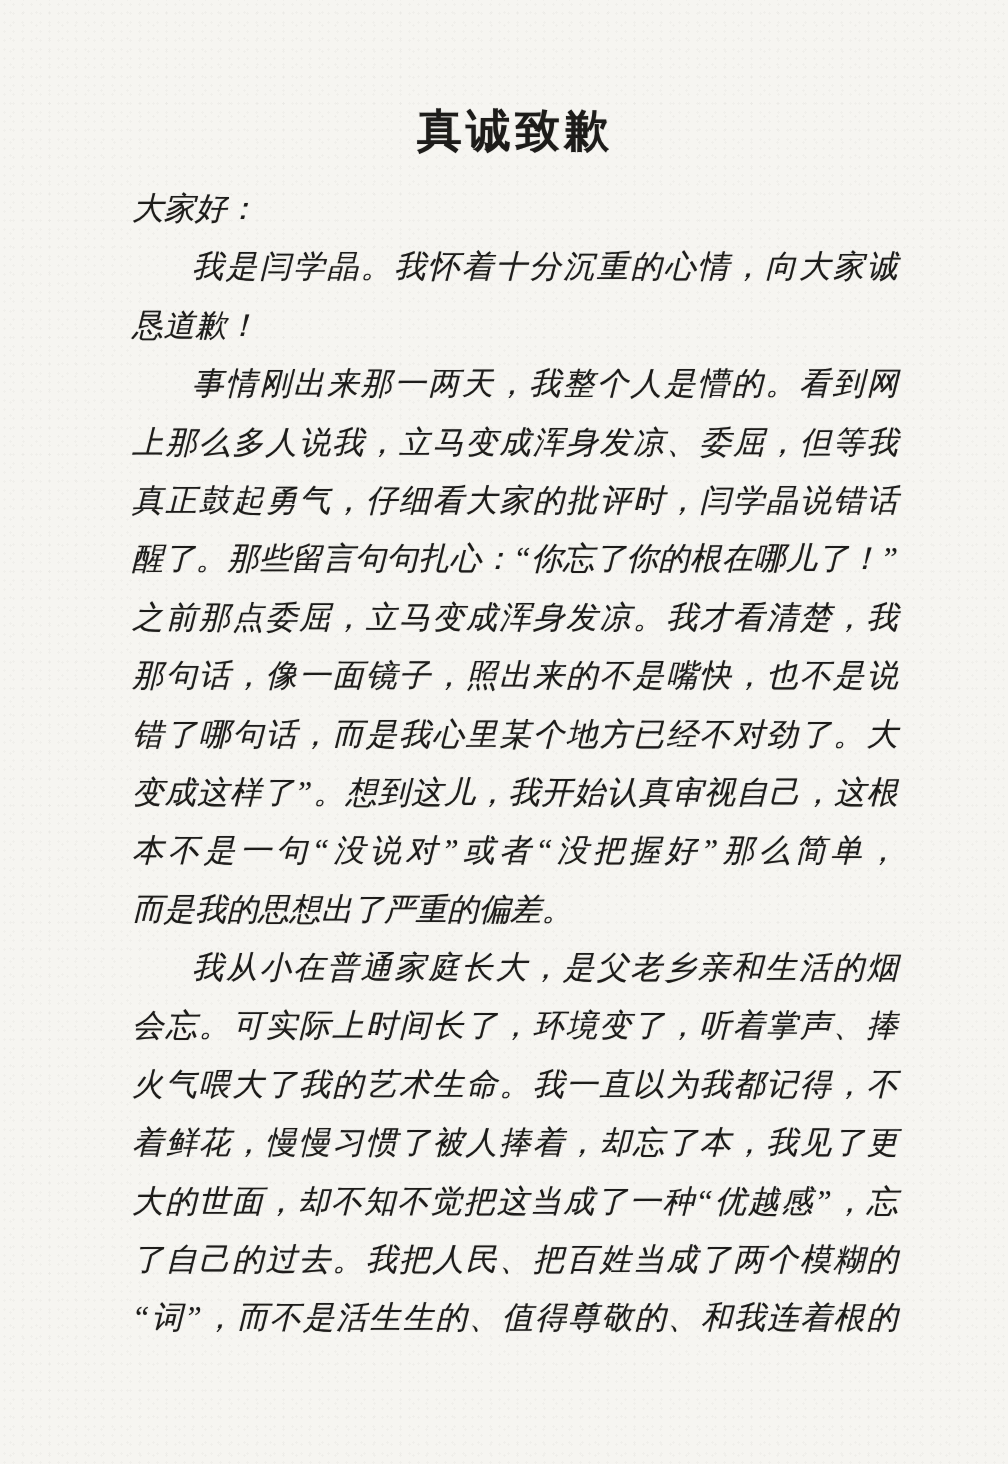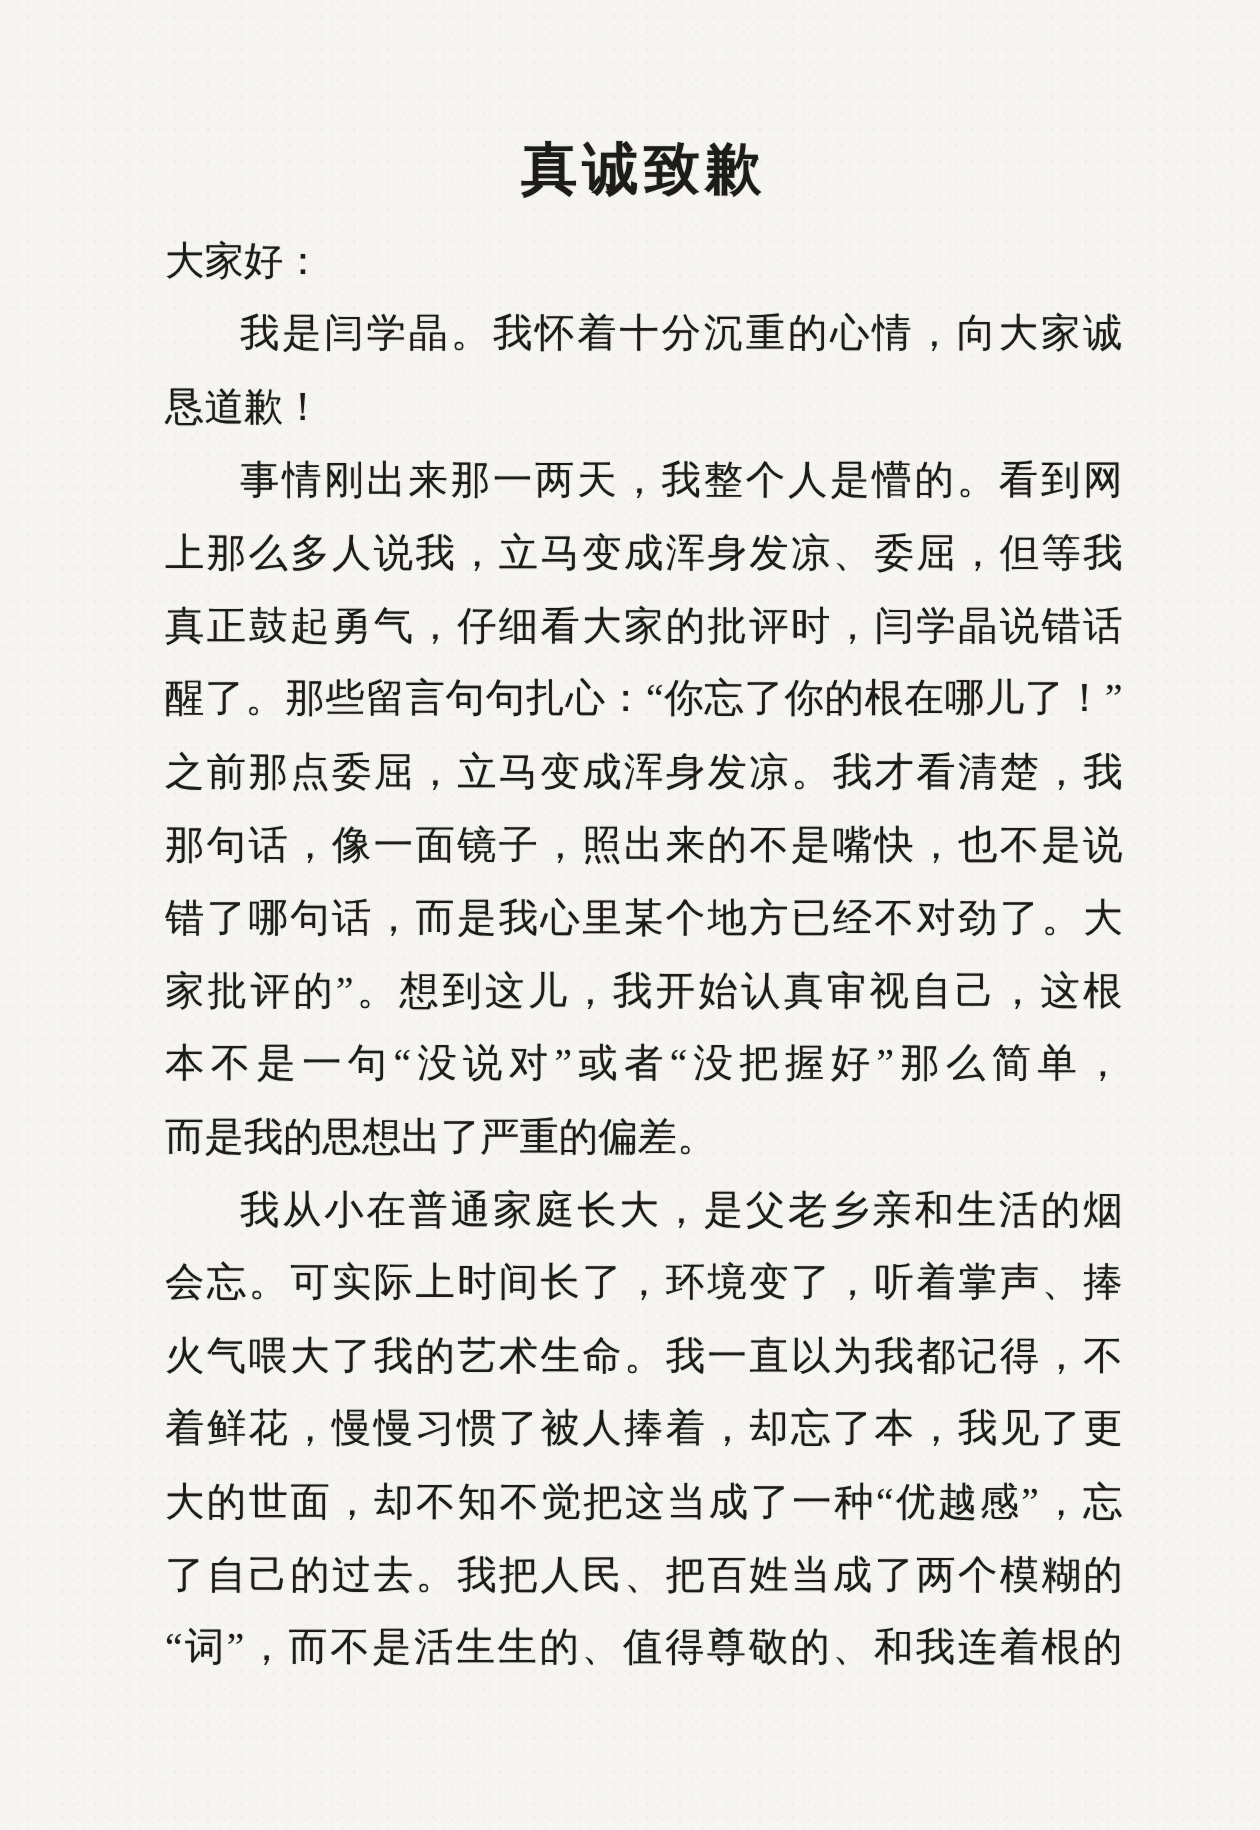--- a/index.html
+++ b/index.html
@@ -26,31 +26,33 @@
   }
   .doc-title {
     margin: 110px 0 0 132px;
     width: 766px;
     text-align: center;
     font-size: 45px;
     font-weight: 700;
     line-height: 50px;
     letter-spacing: 4px;
     text-shadow: 0 0 1px rgba(20,20,20,0.45);
+    font-family: Liberation Mono, monospace;
   }
   .content {
     margin: 20px 0 0 132px;
     width: 766px;
     font-size: 31.5px;
     text-shadow: 0 0 1px rgba(20,20,20,0.4);
   }
   .line {
     height: 58.4px;
     line-height: 58.4px;
     text-align: left;
+    font-style: italic;
   }
   .line.fill {
     text-align: justify;
     text-align-last: justify;
   }
   .line.indent {
     padding-left: 60px;
   }
 </style>
 </head>
@@ -70,21 +72,21 @@
     </div>
 
     <div>
       <div class="line fill indent">事情刚出来那一两天，我整个人是懵的。看到网</div>
       <div class="line fill">上那么多人说我，立马变成浑身发凉、委屈，但等我</div>
       <div class="line fill">真正鼓起勇气，仔细看大家的批评时，闫学晶说错话</div>
       <div class="line fill">醒了。那些留言句句扎心：“你忘了你的根在哪儿了！”</div>
       <div class="line fill">之前那点委屈，立马变成浑身发凉。我才看清楚，我</div>
       <div class="line fill">那句话，像一面镜子，照出来的不是嘴快，也不是说</div>
       <div class="line fill">错了哪句话，而是我心里某个地方已经不对劲了。大</div>
-      <div class="line fill">家批评的”。想到这儿，我开始认真审视自己，这根</div>
+      <div class="line fill">变成这样了”。想到这儿，我开始认真审视自己，这根</div>
       <div class="line fill">本不是一句“没说对”或者“没把握好”那么简单，</div>
       <div class="line">而是我的思想出了严重的偏差。</div>
     </div>
 
     <div>
       <div class="line fill indent">我从小在普通家庭长大，是父老乡亲和生活的烟</div>
       <div class="line fill">会忘。可实际上时间长了，环境变了，听着掌声、捧</div>
       <div class="line fill">火气喂大了我的艺术生命。我一直以为我都记得，不</div>
       <div class="line fill">着鲜花，慢慢习惯了被人捧着，却忘了本，我见了更</div>
       <div class="line fill">大的世面，却不知不觉把这当成了一种“优越感”，忘</div>

